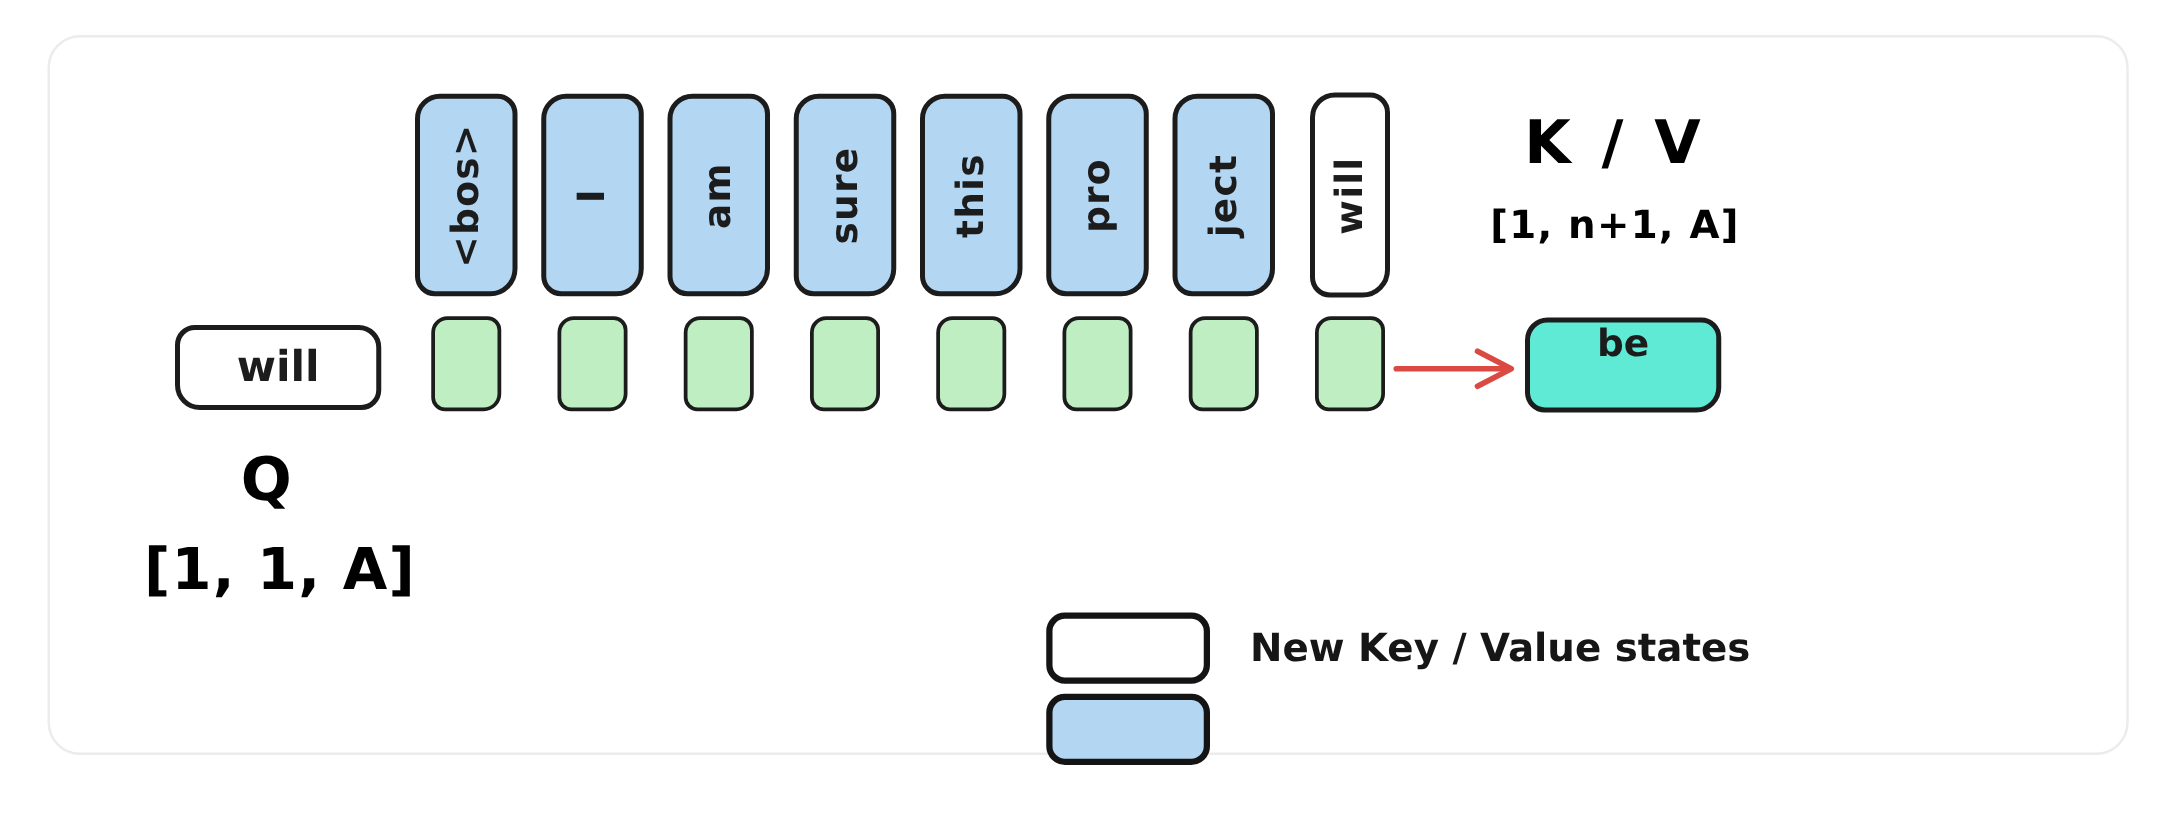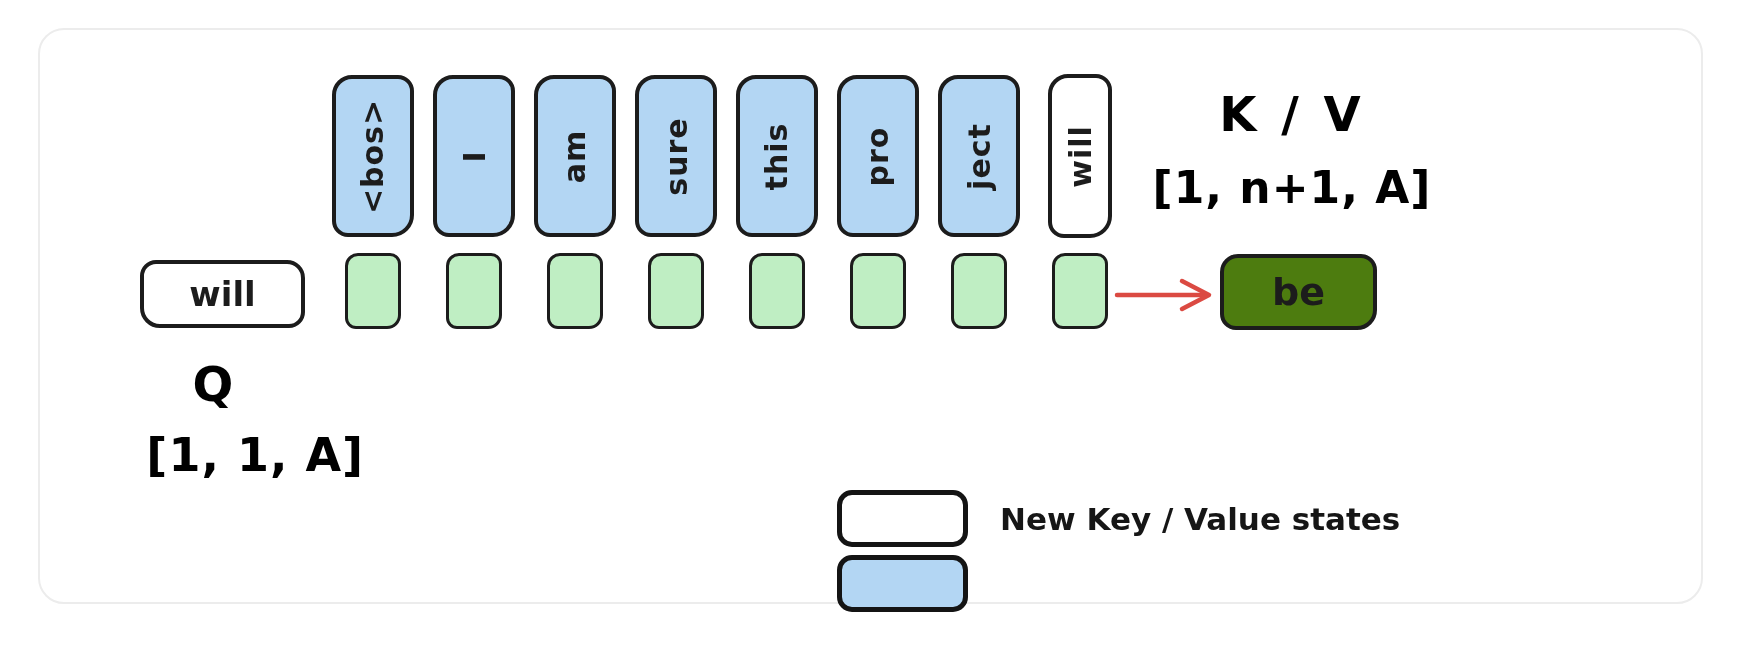--- a/index.html
+++ b/index.html
@@ -25,42 +25,42 @@
          display:flex;align-items:center;justify-content:center;flex:0 0 auto;}
   .token.new{width:64px;height:164px;margin:0 9px;background:var(--newfill);}
   .token .vtext{transform:rotate(-90deg);white-space:nowrap;
                 font-size:30px;font-weight:600;letter-spacing:1px;}
 
   
   .hand{font-weight:700;color:#000000;}
   .kv-name{position:absolute;left:1100px;top:56px;width:304px;text-align:center;
            font-size:48px;letter-spacing:4px;}
   .kv-shape{position:absolute;left:1080px;top:132px;width:344px;text-align:center;
-            font-size:44px;letter-spacing:1px;}
+            font-size:31px;letter-spacing:1px;}
   .q-name{position:absolute;left:128px;top:326px;width:90px;text-align:center;
           font-size:48px;}
-  .q-shape{position:absolute;left:44px;top:398px;width:280px;text-align:right;
+  .q-shape{position:absolute;left:44px;top:398px;width:280px;text-align:center;
            font-size:46px;letter-spacing:1px;}
 
   
   .will-box{position:absolute;left:100px;top:230px;width:165px;height:68px;
             background:#fff;border:4px solid var(--ink);border-radius:16px 18px 16px 20px;
             display:flex;align-items:center;justify-content:center;
             font-size:34px;font-weight:600;}
   .attn-row{position:absolute;left:292px;top:223px;display:flex;gap:19px;}
   .cellwrap{width:82px;display:flex;justify-content:center;flex:0 0 auto;}
   .cell{width:56px;height:76px;background:var(--attn);
         border:3px solid var(--ink);border-radius:13px 11px 14px 11px;}
   .arrow-svg{position:absolute;left:1072px;top:244px;}
   .arrow-svg path{stroke:var(--arrow);stroke-width:4.5;fill:none;
                   stroke-linecap:round;stroke-linejoin:round;}
   .be-box{position:absolute;left:1180px;top:224px;width:157px;height:76px;
-          background:#4d7c0f;border:4px solid var(--ink);border-radius:18px 16px 20px 16px;
-          display:flex;align-items:center;justify-content:center;
-          font-size:38px;font-weight:600;}
+          background:#5eead4;border:4px solid var(--ink);border-radius:18px 16px 20px 16px;
+          display:flex;justify-content:center;
+          font-size:30px;font-weight:600;}
 
   
   .legend{position:absolute;left:797px;top:460px;display:flex;flex-direction:column;gap:8px;}
   .legend-row{display:flex;align-items:center;gap:32px;height:57px;}
   .swatch{width:131px;height:57px;border:5px solid #141414;border-radius:15px;flex:0 0 auto;}
   .swatch.new{background:var(--newfill);}
   .swatch.cached{background:var(--cached);}
   .legend-label{font-size:31px;font-weight:600;color:#161616;white-space:nowrap;}
 </style>
 </head>

